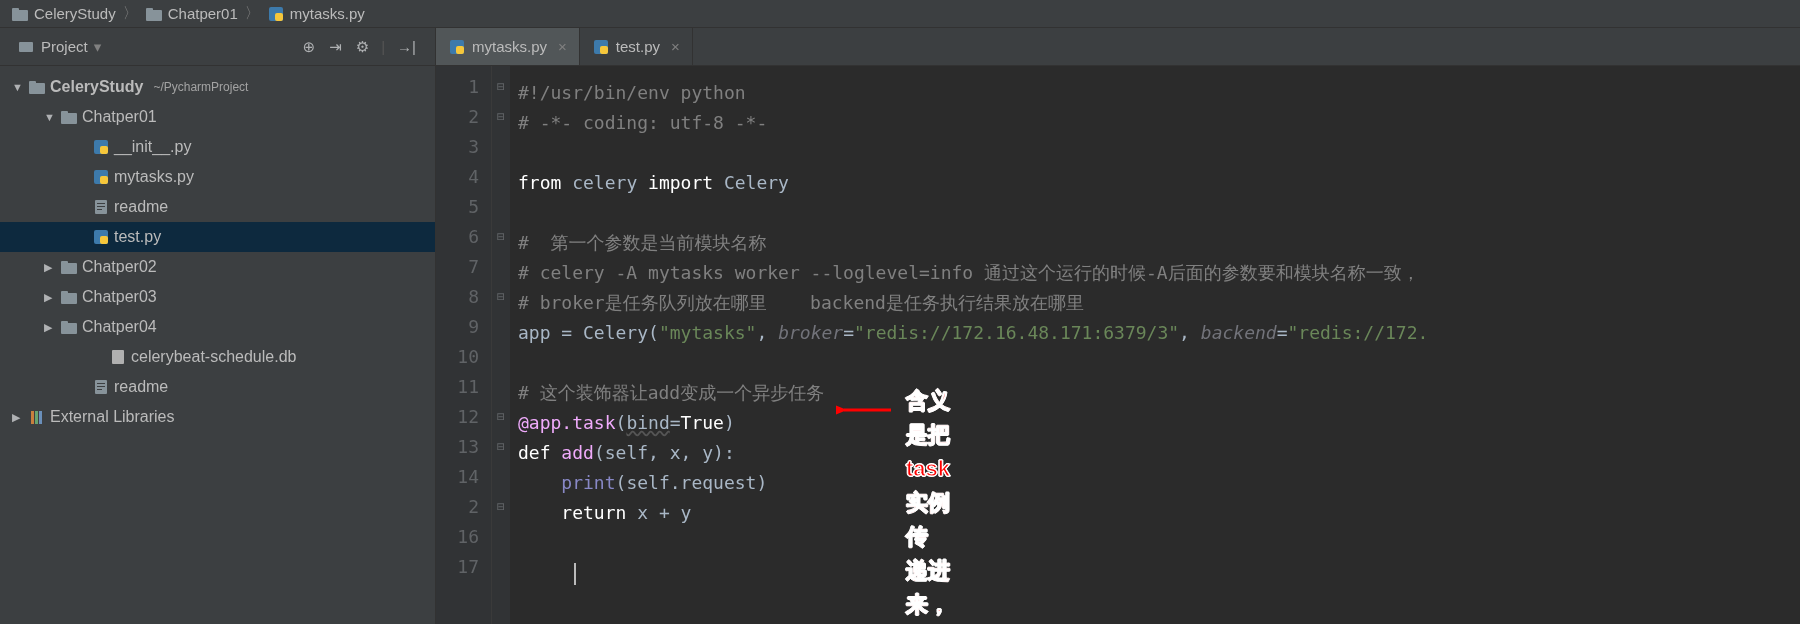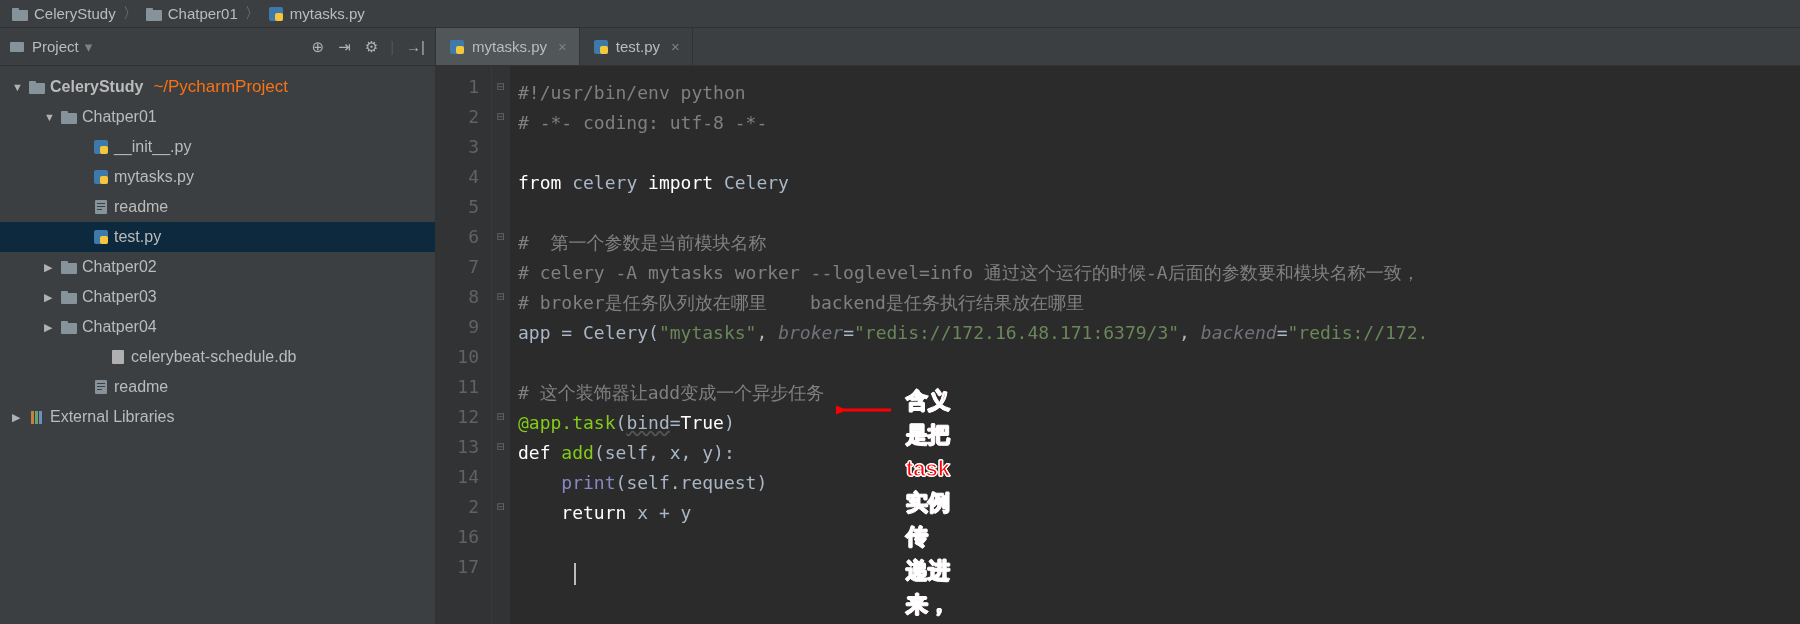--- a/index.html
+++ b/index.html
@@ -38,21 +38,21 @@
 }
 .sidebar {
   width: 436px;
   background: #3c3f41;
   border-right: 1px solid #323232;
 }
 .tool-header {
   display: flex;
   align-items: center;
   height: 38px;
-  padding: 0 8px;
+  padding: 0 17px;
   border-bottom: 1px solid #323232;
   gap: 10px;
 }
 .tool-header .proj-label {
   display: flex;
   align-items: center;
   gap: 6px;
   color: #bbbbbb;
 }
 .tool-header .spacer { flex: 1; }
@@ -86,23 +86,23 @@
   display: inline-flex;
   align-items: center;
 }
 .tree-row .name {
   color: #bbbbbb;
 }
 .tree-row .name.bold {
   font-weight: bold;
 }
 .tree-row .hint {
-  color: #f97316;
+  color: #a3a3a3;
   margin-left: 10px;
-  font-size: 17px;
+  font-size: 12px;
 }
 .editor-area {
   flex: 1;
   display: flex;
   flex-direction: column;
 }
 .tabs {
   display: flex;
   height: 38px;
   background: #3c3f41;
@@ -156,21 +156,21 @@
   padding-top: 12px;
   padding-left: 8px;
   line-height: 30px;
   color: #a9b7c6;
   white-space: pre;
 }
 .code .line { height: 30px; }
 .kw { color: #ffffff; }
 .str { color: #6a8759; }
 .cmt { color: #808080; }
-.dec { color: #84cc16; }
+.dec { color: #f0abfc; }
 .bi { color: #8888c6; }
 .underl { text-decoration: underline wavy #555; }
 .param { color: #72737a; font-style: italic; }
 .annotation-overlay {
   position: absolute;
   left: 420px;
   top: 318px;
   pointer-events: none;
 }
 .anno-text {

